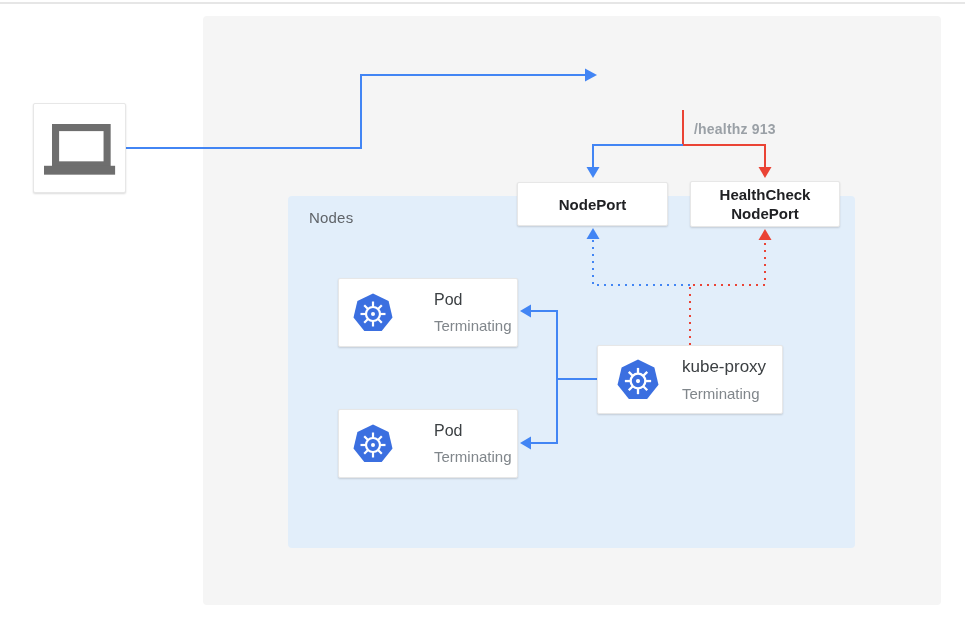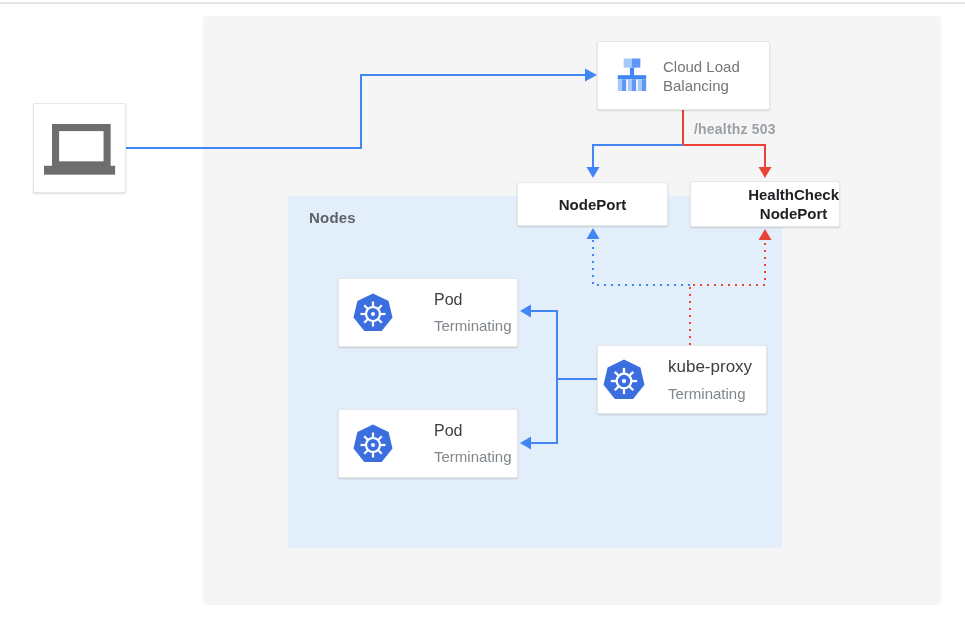--- a/index.html
+++ b/index.html
@@ -3,46 +3,46 @@
 <meta charset="utf-8">
 <style>
   html,body{margin:0;padding:0;background:#ffffff;}
   body{width:965px;height:623px;position:relative;overflow:hidden;
        font-family:"Liberation Sans",sans-serif;}
   .stage{position:absolute;inset:0;}
   .top-rule{position:absolute;left:0;top:2px;width:965px;height:2px;
             background:var(--rule,#e6e6e6);}
   .panel{position:absolute;left:203px;top:16px;width:738px;height:589px;
          background:var(--panel-bg,#f5f5f5);border-radius:4px;}
-  .nodes{position:absolute;left:288px;top:196px;width:494px;height:352px;
-         background:var(--nodes-bg,#e2eefa);border-radius:4px;font-weight:bold;}
+  .nodes{position:absolute;left:288px;top:196px;width:567px;height:352px;
+         background:var(--nodes-bg,#e2eefa);border-radius:4px;}
   .nodes-label{position:absolute;left:21px;top:13px;font-size:15px;
                color:var(--text-nodes,#5f6368);letter-spacing:.2px;}
   .wires{position:absolute;left:0;top:0;pointer-events:none;}
   .wires path{fill:none;stroke-width:2px;}
   .stroke-blue{stroke:var(--blue,#4285f4);}
   .stroke-red{stroke:var(--red,#ea4335);}
   .fill-blue{fill:var(--blue,#4285f4);}
   .fill-red{fill:var(--red,#ea4335);}
   .dotted{stroke-dasharray:2 5;}
   .card{position:absolute;box-sizing:border-box;background:#ffffff;
         border:1px solid var(--border,#e7e7e7);border-radius:2px;
         box-shadow:0 1px 2px rgba(0,0,0,.14);display:flex;align-items:center;}
   .client{left:33px;top:103px;width:93px;height:90px;justify-content:center;}
   .clb{left:597px;top:41px;width:173px;height:69px;padding-left:14px;gap:11px;}
   .clb-label{font-size:15px;line-height:19px;color:var(--text-gray,#757575);width:92px;}
   .nodeport-card{left:517px;top:182px;width:151px;height:44px;justify-content:center;}
   .healthcheck-card{left:690px;top:181px;width:150px;height:46px;
-                    justify-content:flex-end;text-align:center;}
+                    justify-content:center;text-align:center;}
   .port-label{font-weight:bold;font-size:15px;line-height:19px;
               color:var(--text-black,#202124);}
   .pod1{left:338px;top:278px;width:180px;height:69px;}
   .pod2{left:338px;top:409px;width:180px;height:69px;}
   .pod1,.pod2{padding-left:14px;gap:41px;}
-  .kp{left:597px;top:345px;width:170px;height:69px;padding-left:5px;gap:23px;}
+  .kp{left:597px;top:345px;width:186px;height:69px;padding-left:19px;gap:23px;}
   .title{font-size:16px;color:var(--text-dark,#3c4043);}
   .kp .title{font-size:17px;}
   .subtitle{font-size:15px;color:var(--text-sub,#80868b);margin-top:8px;}
   .healthz{position:absolute;left:694px;top:121px;font-size:14px;font-weight:bold;
            color:var(--text-subtle,#9aa0a6);letter-spacing:.2px;}
   .icon{flex:none;display:block;}
 </style>
 </head>
 <body>
 
@@ -86,44 +86,29 @@
       <path class="stroke-blue" d="M597 379 H557 V311 H531"></path>
       <polygon class="fill-blue" points="531,304.5 531,317.5 520,311"></polygon>
     </g>
 
     <g>
       <path class="stroke-blue" d="M557 379 V443 H531"></path>
       <polygon class="fill-blue" points="531,436.5 531,449.5 520,443"></polygon>
     </g>
   </svg>
 
-  <div class="healthz">/healthz 503</div>
+  <div class="healthz">/healthz 913</div>
 
   <div class="card client">
     <svg class="icon" width="86" height="80" viewBox="0 0 93 90">
       <rect x="19" y="22" width="58" height="42" fill="none" stroke="var(--laptop-gray,#6e6e6e)" stroke-width="8"></rect>
       <rect x="6" y="65" width="80" height="10" fill="var(--laptop-gray,#6e6e6e)"></rect>
     </svg>
   </div>
 
-  <div class="card clb">
-    <svg class="icon" width="40" height="40" viewBox="0 0 48 48">
-      <rect x="14" y="3" width="10" height="11" fill="var(--lb-icon-light,#a6c8fa)"></rect>
-      <rect x="24" y="3" width="10" height="11" fill="var(--lb-icon-mid,#5e97f6)"></rect>
-      <rect x="21.5" y="14" width="5" height="10" fill="var(--blue,#4285f4)"></rect>
-      <rect x="7" y="23" width="34" height="5" fill="var(--blue,#4285f4)"></rect>
-      <rect x="7" y="28" width="5" height="14" fill="var(--lb-icon-light,#a6c8fa)"></rect>
-      <rect x="12" y="28" width="5" height="14" fill="var(--lb-icon-mid,#5e97f6)"></rect>
-      <rect x="19" y="28" width="5" height="14" fill="var(--lb-icon-light,#a6c8fa)"></rect>
-      <rect x="24" y="28" width="5" height="14" fill="var(--lb-icon-mid,#5e97f6)"></rect>
-      <rect x="31" y="28" width="5" height="14" fill="var(--lb-icon-light,#a6c8fa)"></rect>
-      <rect x="36" y="28" width="5" height="14" fill="var(--lb-icon-mid,#5e97f6)"></rect>
-    </svg>
-    <div class="clb-label">Cloud Load Balancing</div>
-  </div>
 
   <div class="card nodeport-card">
     <span class="port-label">NodePort</span>
   </div>
 
   <div class="card healthcheck-card">
     <div class="port-label">
       <div>HealthCheck</div>
       <div>NodePort</div>
     </div>

